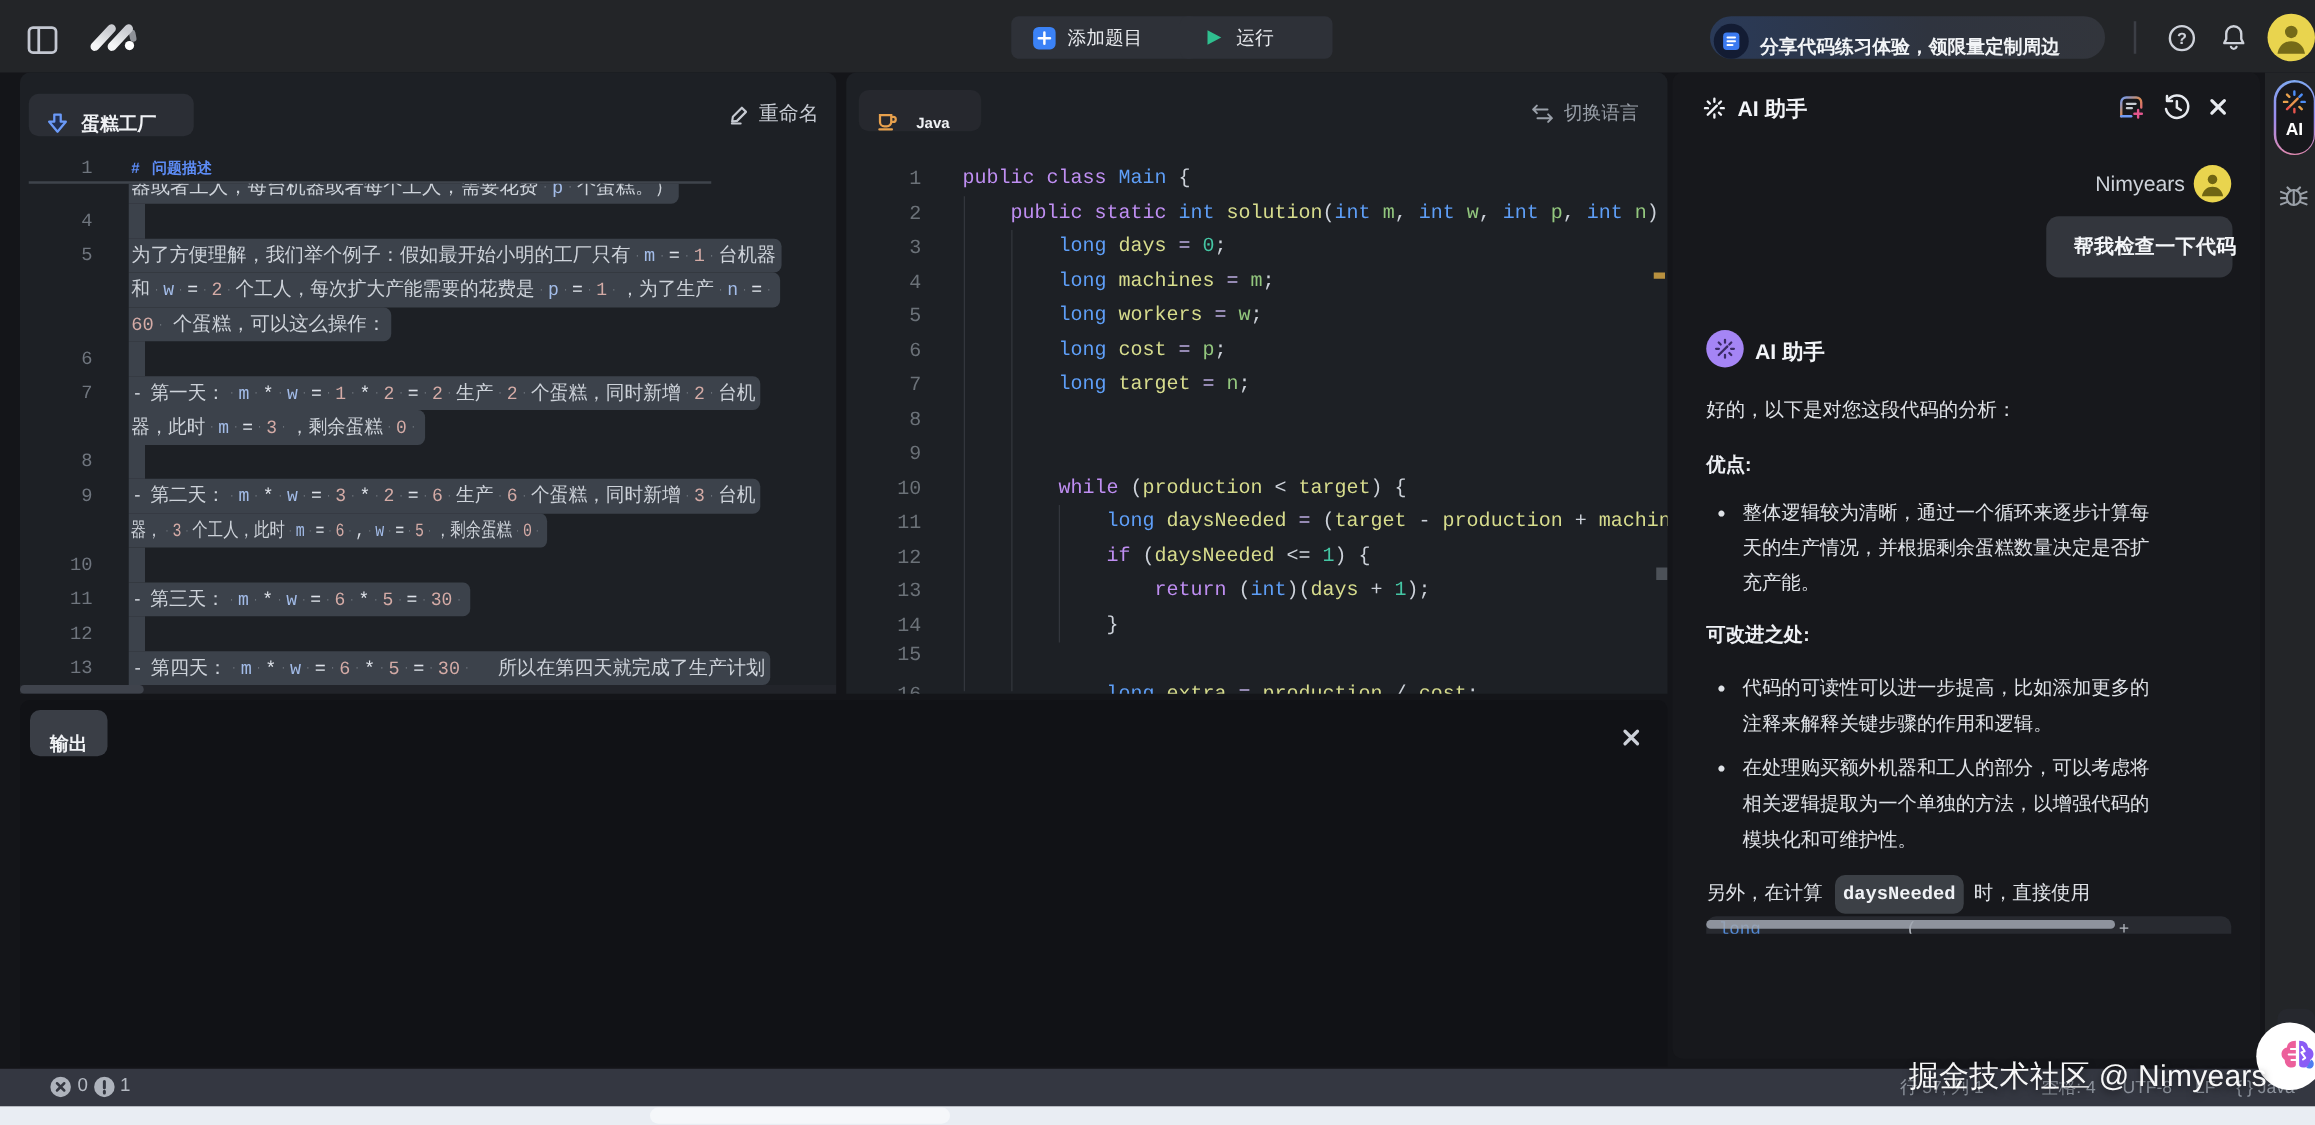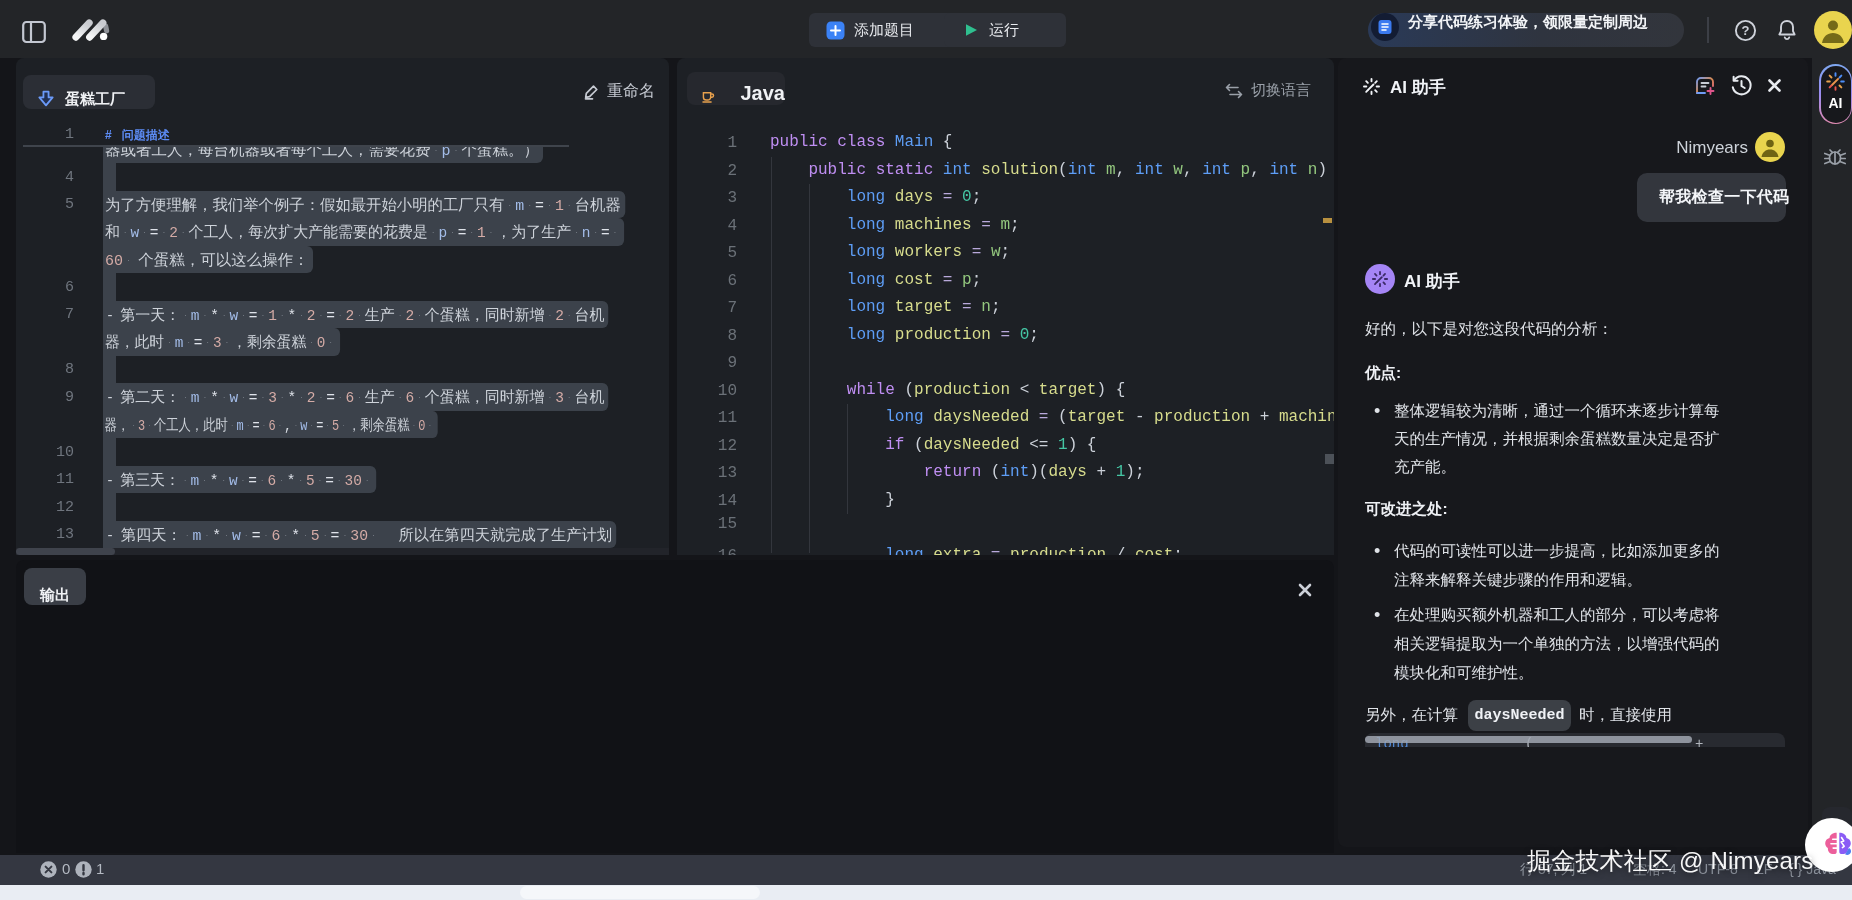--- a/index.html
+++ b/index.html
@@ -57,21 +57,21 @@
       <path d="M9.5 5v9M5 9.5h9" stroke="#fff" stroke-width="2" stroke-linecap="round"></path>
     </svg>
     <span style="margin-left:9px">添加题目</span>
   </div>
   <div class="tbtn" style="left:944px;width:122px">
     <svg style="margin-left:20px" width="15" height="16" viewBox="0 0 15 16">
       <path d="M2 2.2 L13 8 L2 13.8 Z" fill="#2fbf8f"></path>
     </svg>
     <span style="margin-left:10px">运行</span>
   </div>
-  <div class="abs" style="left:1368px;top:13px;width:316px;height:34px;border-radius:17px;background:linear-gradient(90deg,#2a3a58 0%,#2f343f 55%,#32353c 100%);display:flex;align-items:flex-start">
+  <div class="abs" style="left:1368px;top:13px;width:316px;height:34px;border-radius:17px;background:linear-gradient(90deg,#2a3a58 0%,#2f343f 55%,#32353c 100%);display:flex;align-items:flex-end">
     <div style="margin-left:3px;width:28px;height:28px;border-radius:50%;background:#131c33;display:flex;align-items:center;justify-content:center">
       <svg width="16" height="16" viewBox="0 0 16 16">
           <rect x="1.5" y="1" width="13" height="14" rx="3" fill="#3b7af0"></rect>
           <path d="M5 5h6M5 8h6M5 11h4" stroke="#fff" stroke-width="1.6" stroke-linecap="round"></path>
         </svg>
     </div>
     <span style="margin-left:9px;color:#f2f4f7;font-size:15px;font-weight:bold">分享代码练习体验，领限量定制周边</span>
   </div>
   <div class="abs" style="left:1707px;top:17px;width:2px;height:26px;background:#3c3f46"></div>
   <svg class="abs" style="left:1734px;top:19px" width="23" height="23" viewBox="0 0 23 23" fill="none">
@@ -138,21 +138,21 @@
   <div class="abs" style="left:0;top:490px;width:99px;height:7px;background:#3f434c;border-radius:4px"></div>
 </div>
 
 <div id="cpanel">
   <div class="tab" style="left:10px;top:14px;width:98px;height:33px;background:#26282e">
     <svg style="margin-left:14px" width="18" height="18" viewBox="0 0 18 18" fill="none">
       <path d="M3 5h9v5.5a3.5 3.5 0 0 1-3.5 3.5h-2A3.5 3.5 0 0 1 3 10.5z" stroke="#e8a14d" stroke-width="1.8"></path>
       <path d="M12 6.5h1.6a2 2 0 0 1 0 4H12" stroke="#e8a14d" stroke-width="1.8"></path>
       <path d="M2.5 16.5h10" stroke="#e8a14d" stroke-width="1.8" stroke-linecap="round"></path>
     </svg>
-    <span style="margin-left:25px;font-size:20px">Java</span>
+    <span style="margin-left:14px;font-size:12px">Java</span>
   </div>
   <div class="abs" style="left:548px;top:23px;display:flex;align-items:center;color:#9aa0a9;font-size:15px">
     <svg width="18" height="16" viewBox="0 0 18 16" fill="none">
       <path d="M4.5 1.5 1.5 4.5l3 3M1.5 4.5H13M13.5 8.5l3 3-3 3M16.5 11.5H5" stroke="#9aa0a9" stroke-width="1.6" stroke-linecap="round" stroke-linejoin="round"></path>
     </svg>
     <span style="margin-left:8px">切换语言</span>
   </div>
 <div class="abs" style="left:93.5px;top:99px;width:1px;height:396px;background:#33363d"></div>
 <div class="abs" style="left:131.9px;top:126px;width:1px;height:369px;background:#33363d"></div>
 <div class="abs" style="left:170.3px;top:346px;width:1px;height:110px;background:#33363d"></div>
@@ -164,21 +164,20 @@
 <div class="cline" style="top:126.25px">        <span class="t">long</span> <span class="d">days</span> <span class="e">=</span> <span class="n">0</span>;</div>
 <div class="cnum" style="top:153.75px">4</div>
 <div class="cline" style="top:153.75px">        <span class="t">long</span> <span class="d">machines</span> <span class="e">=</span> <span class="pp">m</span>;</div>
 <div class="cnum" style="top:181.25px">5</div>
 <div class="cline" style="top:181.25px">        <span class="t">long</span> <span class="d">workers</span> <span class="e">=</span> <span class="pp">w</span>;</div>
 <div class="cnum" style="top:208.75px">6</div>
 <div class="cline" style="top:208.75px">        <span class="t">long</span> <span class="d">cost</span> <span class="e">=</span> <span class="pp">p</span>;</div>
 <div class="cnum" style="top:236.25px">7</div>
 <div class="cline" style="top:236.25px">        <span class="t">long</span> <span class="d">target</span> <span class="e">=</span> <span class="pp">n</span>;</div>
 <div class="cnum" style="top:263.75px">8</div>
-<div class="cline" style="top:263.75px">        <span class="t">long</span> <span class="d">production</span> <span class="e">=</span> <span class="n">0</span>;</div>
 <div class="cnum" style="top:291.25px">9</div>
 <div class="cnum" style="top:318.75px">10</div>
 <div class="cline" style="top:318.75px">        <span class="k">while</span> (<span class="d">production</span> &lt; <span class="d">target</span>) {</div>
 <div class="cnum" style="top:346.25px">11</div>
 <div class="cline" style="top:346.25px">            <span class="t">long</span> <span class="d">daysNeeded</span> <span class="e">=</span> (<span class="d">target</span> - <span class="d">production</span> + <span class="d">machines</span> *  - ) / ( * );</div>
 <div class="cnum" style="top:373.75px">12</div>
 <div class="cline" style="top:373.75px">            <span class="k">if</span> (<span class="d">daysNeeded</span> &lt;= <span class="n">1</span>) {</div>
 <div class="cnum" style="top:401.25px">13</div>
 <div class="cline" style="top:401.25px">                <span class="k">return</span> (<span class="t">int</span>)(<span class="d">days</span> + <span class="n">1</span>);</div>
 <div class="cnum" style="top:428.75px">14</div>

